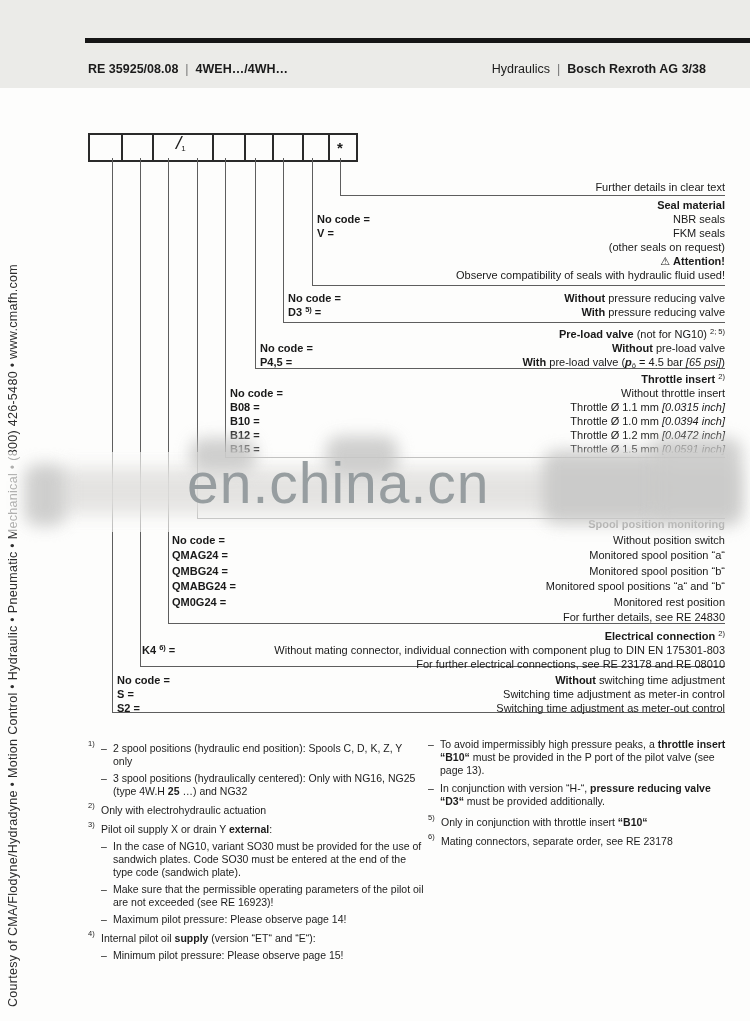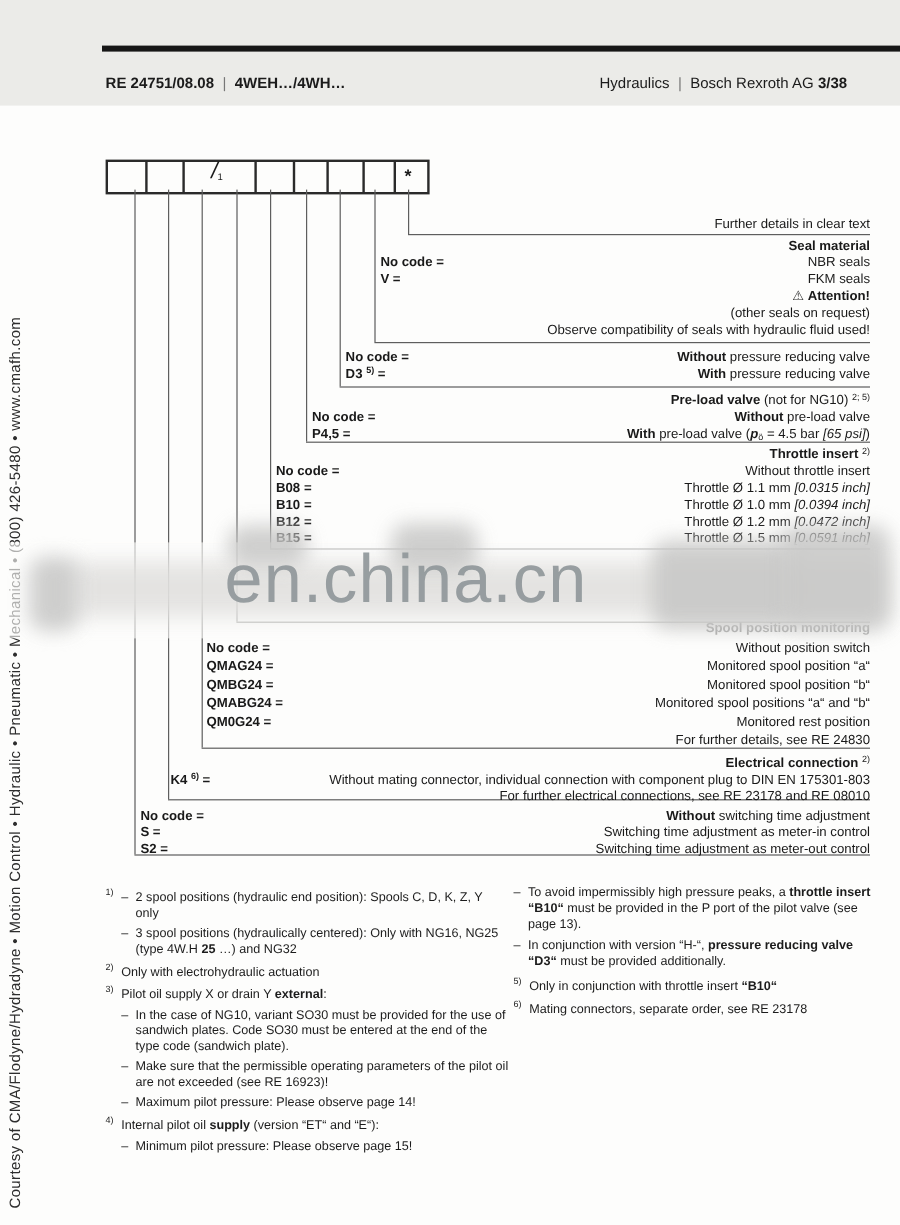--- a/index.html
+++ b/index.html
@@ -5,21 +5,21 @@
   html,body{margin:0;padding:0;}
   body{width:750px;height:1021px;background:#fff;font-family:"Liberation Sans",sans-serif;}
   #page{position:relative;width:750px;height:1021px;background:#fdfdfc;overflow:hidden;}
   .hdrstrip{position:absolute;left:0;top:0;width:750px;height:88px;background:#ebebe8;}
   .blackbar{position:absolute;left:85px;top:38px;width:665px;height:5px;background:#161616;}
   .hdrrow{position:absolute;top:62px;left:0;width:750px;height:16px;font-size:12.5px;color:#1b1b1b;}
   .hdrleft{position:absolute;left:88px;top:0;font-weight:700;}
   .hdrleft .sep, .hdrright .sep{color:#777;font-weight:400;padding:0 7px;}
   .hdrright{position:absolute;right:72px;top:0;}
   .pgno{position:absolute;right:44px;top:0;font-weight:700;}
-  .b{font-weight:400;text-align:right;}
+  .b{font-weight:700;text-align:right;}
   
   .vert{position:absolute;left:6px;bottom:14px;max-height:960px;writing-mode:vertical-rl;transform:rotate(180deg);font-size:12.5px;letter-spacing:.3px;color:#2d2d2d;white-space:nowrap;}
   
   .band{position:absolute;left:88px;top:133px;width:270px;height:25px;border-top:2px solid #2a2a2a;border-bottom:2px solid #2a2a2a;}
   .cdiv{position:absolute;top:0;height:25px;width:0;border-left:2px solid #2a2a2a;}
   .slash{position:absolute;left:176px;top:132px;font-size:19px;color:#1a1a1a;font-style:italic;}
   .slash sub{font-size:8px;font-style:normal;}
   .star{position:absolute;left:337px;top:139px;font-size:15px;font-weight:700;color:#1a1a1a;}
   .vline{position:absolute;width:1px;background:#5e5e5e;}
   .hline{position:absolute;height:1px;background:#5e5e5e;}
@@ -48,21 +48,21 @@
   .fn .fi{margin-top:4px;margin-bottom:4px;}
 </style>
 </head>
 <body>
 
 <div id="page">
 
   <div class="hdrstrip"></div>
   <div class="blackbar"></div>
   <div class="hdrrow">
-    <span class="hdrleft"><span>RE 24751/08.08</span><span class="sep">|</span><span>4WEH…/4WH…</span></span>
+    <span class="hdrleft"><span>RE 35925/08.08</span><span class="sep">|</span><span>4WEH…/4WH…</span></span>
     <span class="hdrright"><span>Hydraulics</span><span class="sep">|</span><span class="b">Bosch Rexroth AG</span></span>
     <span class="pgno">3/38</span>
   </div>
 
   <div class="vert">Courtesy of CMA/Flodyne/Hydradyne • Motion Control • Hydraulic • Pneumatic • Mechanical • (800) 426-5480 • www.cmafh.com</div>
 
   <div class="band">
     <div class="cdiv" style="left:0;"></div>
     <div class="cdiv" style="left:33px;"></div>
     <div class="cdiv" style="left:64px;"></div>
@@ -108,24 +108,24 @@
       </div>
     <div class="srow">
         <span class="lbl">No code =</span>
         <span class="val">NBR seals</span>
       </div>
     <div class="srow">
         <span class="lbl">V =</span>
         <span class="val">FKM seals</span>
       </div>
     <div class="srow">
+        <span class="val">(other seals on request)</span>
+      </div>
+    <div class="srow">
         <span class="val"><span class="warn">⚠</span><b>Attention!</b></span>
-      </div>
-    <div class="srow">
-        <span class="val">(other seals on request)</span>
       </div>
     <div class="srow">
         <span class="val">Observe compatibility of seals with hydraulic fluid used!</span>
       </div>
   </div>
 
   <div class="sec" style="left:288px;top:291px;">
     <div class="srow">
         <span class="lbl">No code =</span>
         <span class="val"><b>Without</b><span> pressure reducing valve</span></span>

